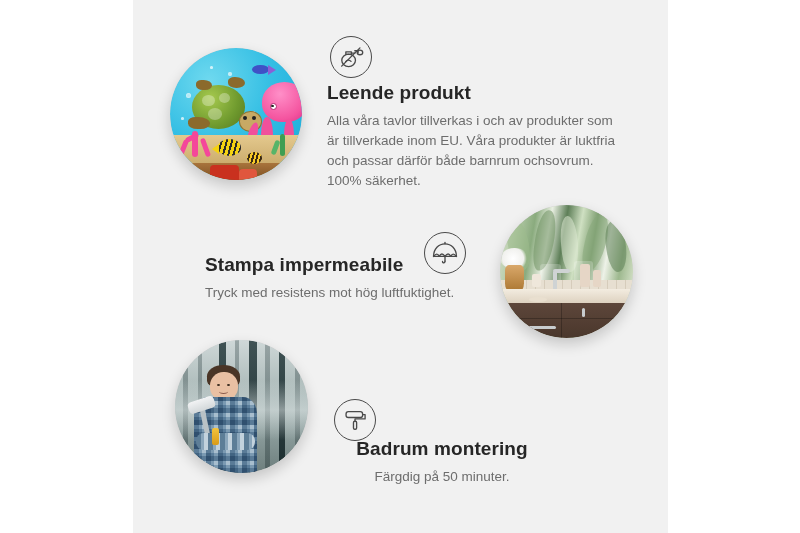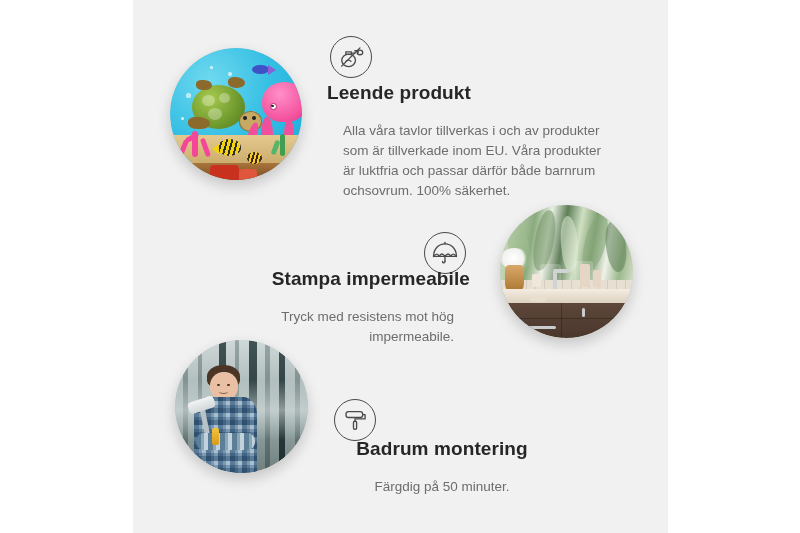--- a/index.html
+++ b/index.html
@@ -62,25 +62,25 @@
     font-weight: bold;
     color: #262626;
     line-height: 1.25;
     margin: 0 0 6px 0;
     letter-spacing: .1px;
   }
   .body {
     font-size: 13.5px;
     color: #6d6d6d;
     line-height: 1.48;
-    margin: 16px;
+    margin: 0;
   }
 
   .block-1 { left: 327px; top: 81px; width: 300px; text-align: left; }
-  .block-2 { left: 205px; top: 267px; width: 265px; text-align: right; }
+  .block-2 { left: 205px; top: 253px; width: 265px; text-align: left; }
   .block-3 { left: 327px; top: 437px; width: 230px; text-align: center; }
 
   .badge-1 { left: 330px; top: 36px; }
   .badge-2 { left: 424px; top: 232px; }
   .badge-3 { left: 334px; top: 399px; }
 
   
   #circle1 { left: 170px; top: 48px; width: 132px; height: 132px; }
   #c1-water {
     position:absolute; inset:0;
@@ -388,21 +388,21 @@
 
       <path d="M21 11.4 V10"></path>
       <path d="M21 24.6 V29.6"></path>
 
       <path d="M21 29.6 C21 32 18.4 32 18.4 29.8"></path>
     </svg>
   </div>
 
   <div class="block block-2">
     <p class="title">Stampa impermeabile</p>
-    <p class="body">Tryck med resistens mot hög impermeabile.</p>
+    <p class="body">Tryck med resistens mot hög luftfuktighet.</p>
   </div>
 
   <div class="photo-circle" id="circle3">
     <div class="photo-inner">
       <div id="c3-forest"></div>
       <div class="c3-trunk far" style="left:6%;width:4%;"></div>
       <div class="c3-trunk far" style="left:17%;width:3%;"></div>
       <div class="c3-trunk" style="left:33%;width:5%;"></div>
       <div class="c3-trunk far" style="left:45%;width:3%;"></div>
       <div class="c3-trunk" style="left:56%;width:6%;"></div>

